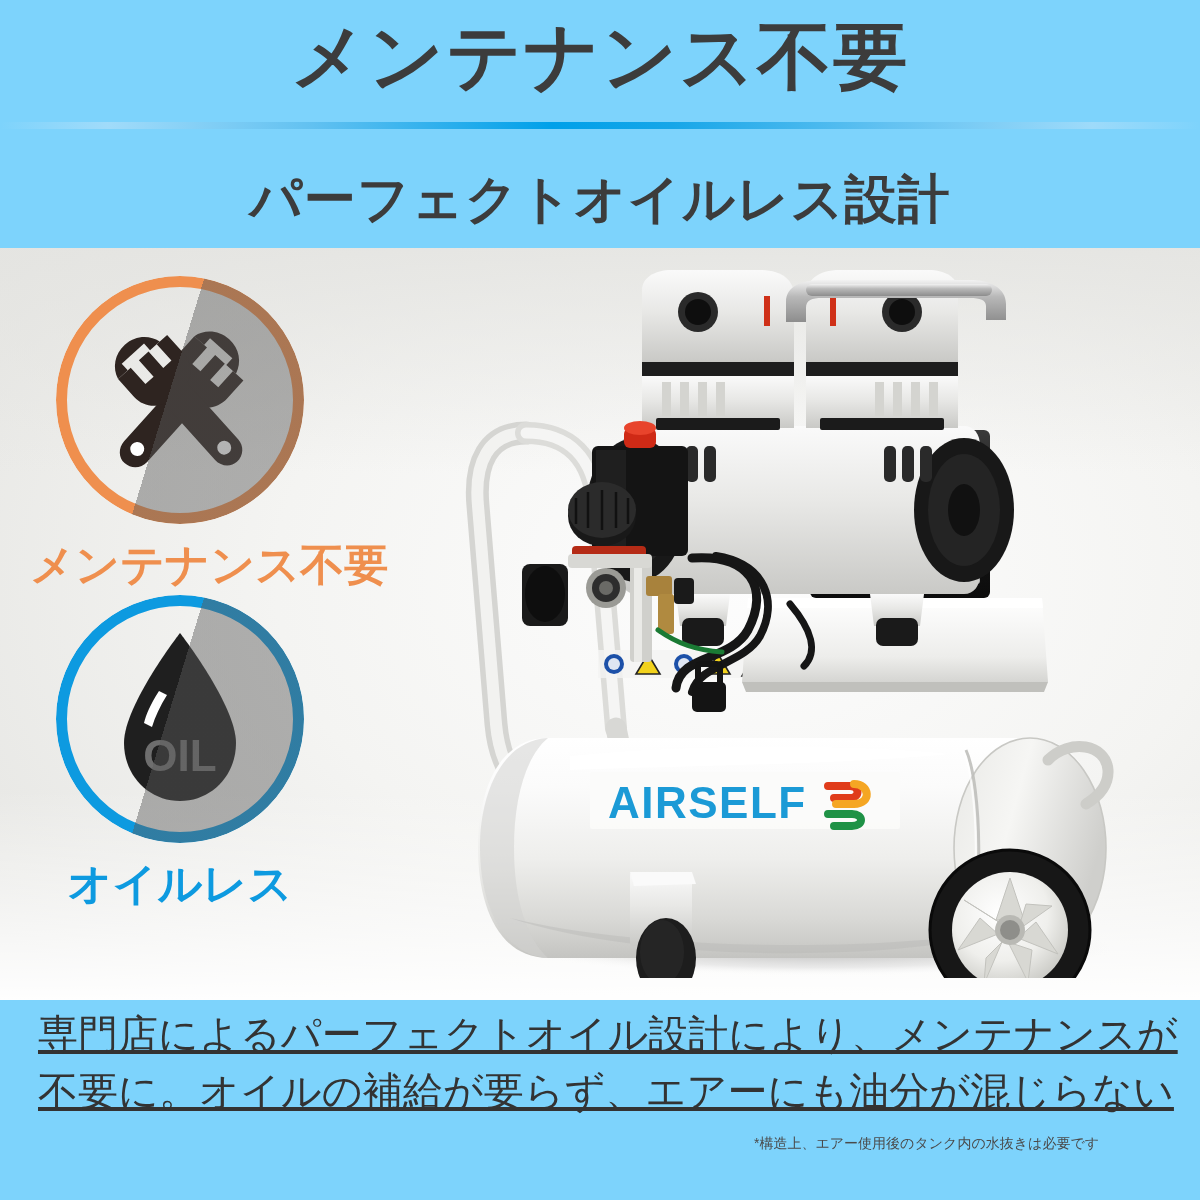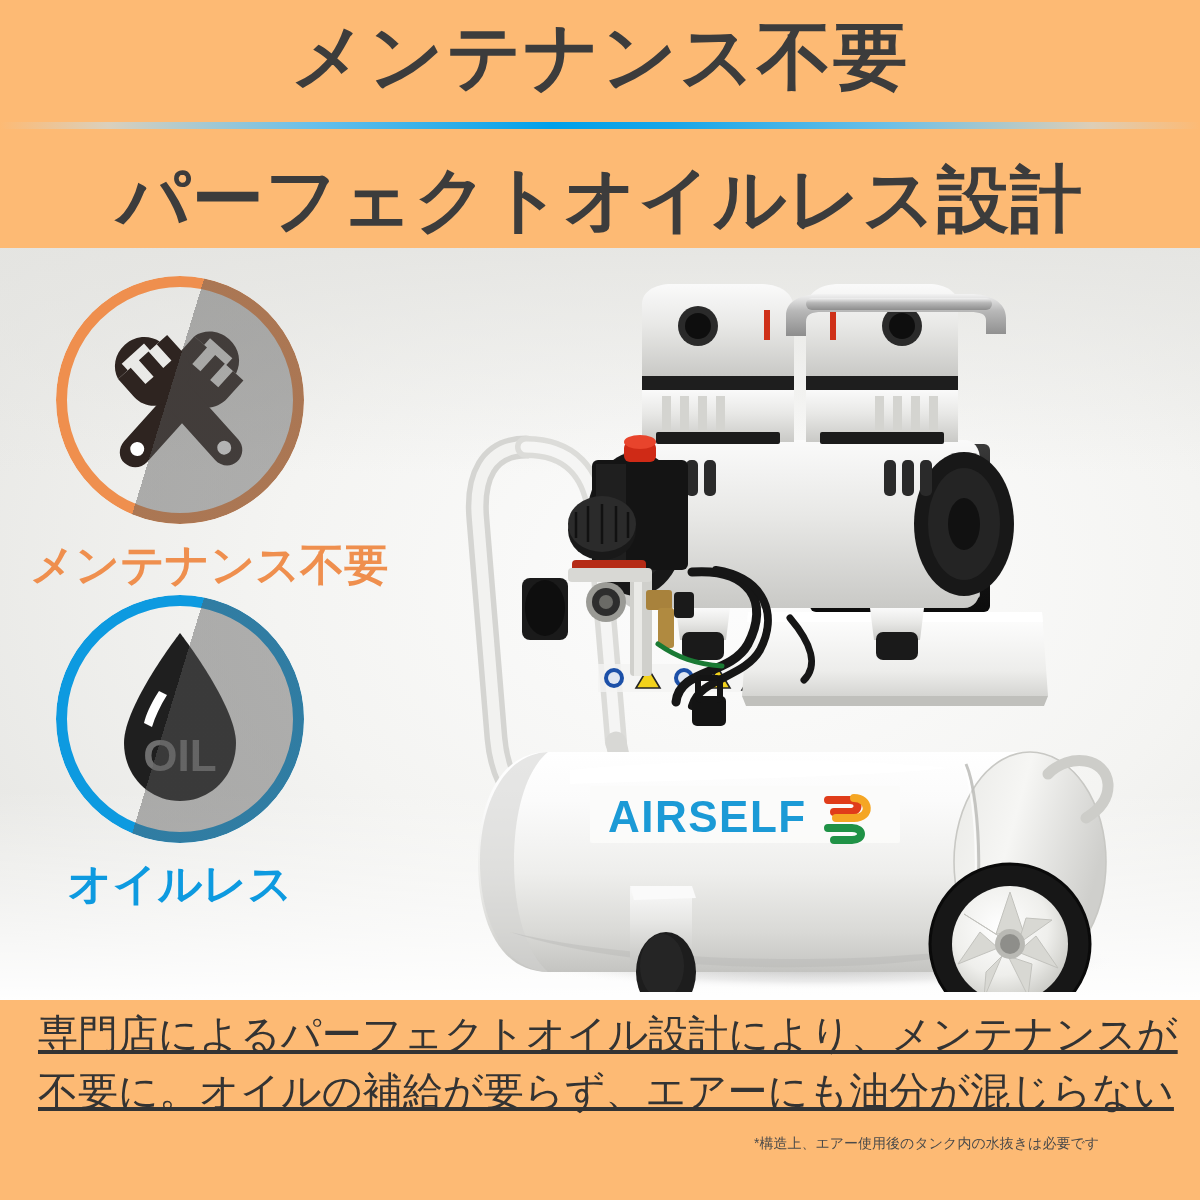--- a/index.html
+++ b/index.html
@@ -1,21 +1,21 @@
 <!DOCTYPE html>
 <html lang="ja"><head>
 <meta charset="utf-8">
 <style>
   html,body{margin:0;padding:0;}
   body{
     width:1200px;height:1200px;
     font-family:"Liberation Sans","DejaVu Sans",sans-serif;
     background:#ffffff;overflow:hidden;
   }
-  .page{position:relative;width:1200px;height:1200px;background:#fdba74;}
+  .page{position:relative;width:1200px;height:1200px;background:#7dd3fc;}
 
   
   .headline-1{
     position:absolute;left:0;top:8px;width:1200px;height:100px;
     display:flex;align-items:center;justify-content:center;
     font-size:74px;font-weight:bold;color:#3c3c3c;
     letter-spacing:2px;white-space:nowrap;
   }
   .divider{
     position:absolute;left:0;top:122px;width:1200px;height:7px;
@@ -25,21 +25,21 @@
       rgba(96,192,240,0.95) 26%,
       #00a0e9 46%,
       #17a6e8 56%,
       rgba(96,192,240,0.92) 74%,
       rgba(190,226,248,0.5) 91%,
       rgba(255,255,255,0) 100%);
   }
   .headline-2{
     position:absolute;left:0;top:150px;width:1200px;height:100px;
     display:flex;align-items:center;justify-content:center;
-    font-size:72px;font-weight:bold;color:#3c3c3c;
+    font-size:52px;font-weight:bold;color:#3c3c3c;
     letter-spacing:1px;white-space:nowrap;
   }
 
   
   .hero{
     position:absolute;left:0;top:248px;width:1200px;height:752px;
     background:
       radial-gradient(ellipse 900px 620px at 62% 44%, #fdfdfd 0%, #f4f4f2 52%, #e6e6e3 100%);
     overflow:hidden;
   }
@@ -66,21 +66,21 @@
     pointer-events:none;z-index:5;
   }
   .badge-caption{
     margin-top:12px;font-size:44px;font-weight:bold;letter-spacing:0px;white-space:nowrap;
   }
   #badge-maintenance{left:30px;top:28px;color:#ef8f4e;}
   #badge-oilless{left:30px;top:347px;color:#0d9ae0;}
   .badge-icon-wrap{position:absolute;inset:0;display:flex;align-items:center;justify-content:center;z-index:2;}
 
   
-  .product{position:absolute;left:430px;top:24px;width:740px;height:720px;}
+  .product{position:absolute;left:430px;top:10px;width:740px;height:720px;}
 
   
   .copy{
     position:absolute;left:38px;top:1006px;width:1130px;
     font-size:40px;line-height:1.42;color:#333333;font-weight:normal;
     letter-spacing:0px;
   }
   .copy .line{white-space:nowrap;text-decoration:underline;}
   .note{
     font-size:14px;color:#4a4a4a;letter-spacing:0px;

